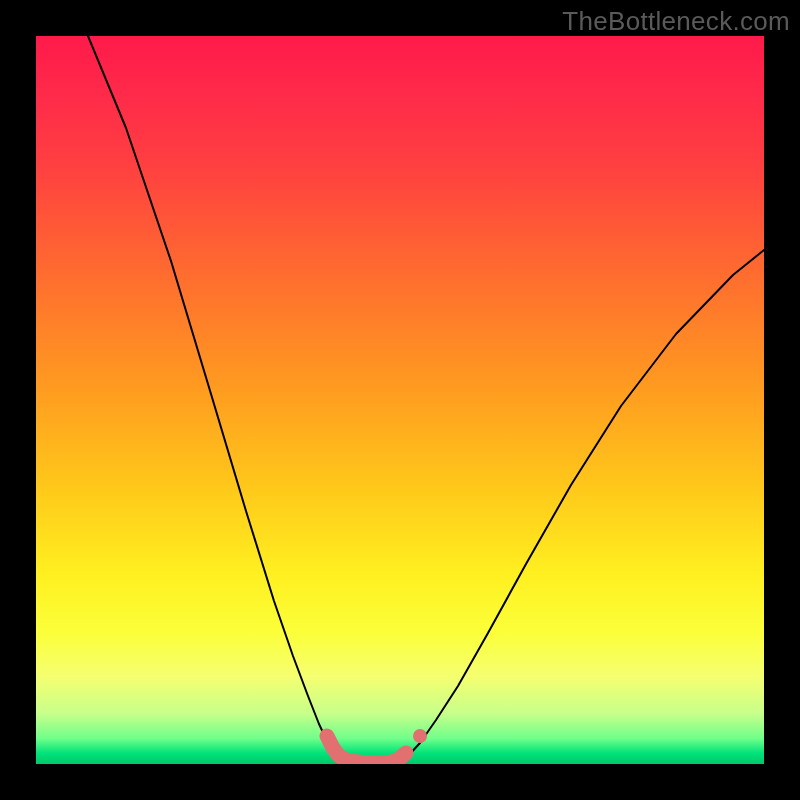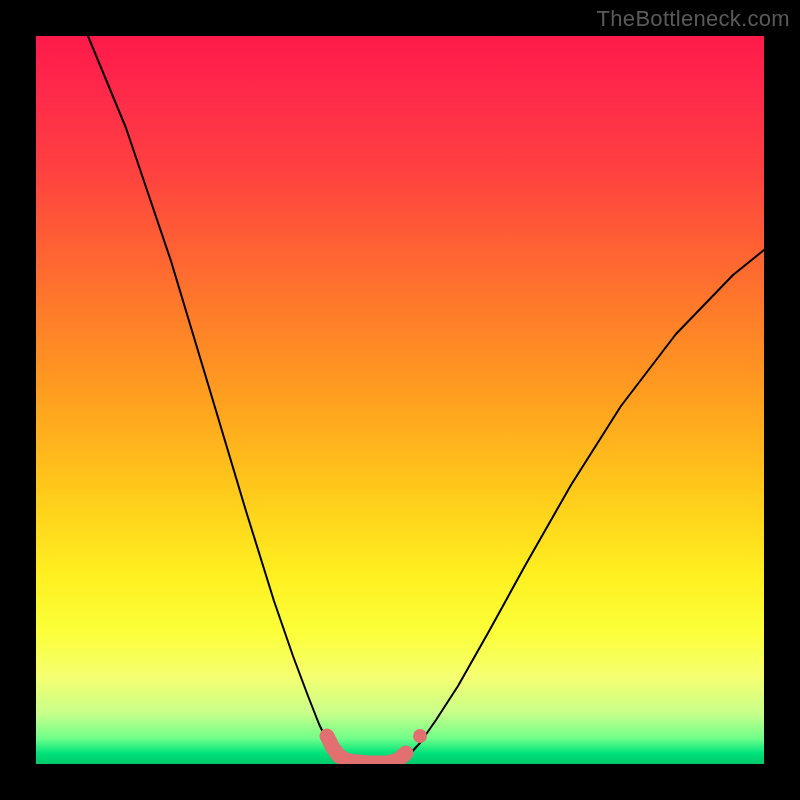--- a/index.html
+++ b/index.html
@@ -38,21 +38,21 @@
       #c8ff8a 93%,
       #70ff8a 96.5%,
       #00e37a 98.5%,
       #00c86a 100%
     );
   }
   .watermark {
     position: absolute;
     right: 10px;
     top: 6px;
-    font-size: 22px;
+    font-size: 26px;
     font-weight: 500;
     color: #5a5a5a;
     letter-spacing: 0.3px;
     user-select: none;
   }
   svg.curve {
     position: absolute;
     left: 0;
     top: 0;
     width: 728px;

